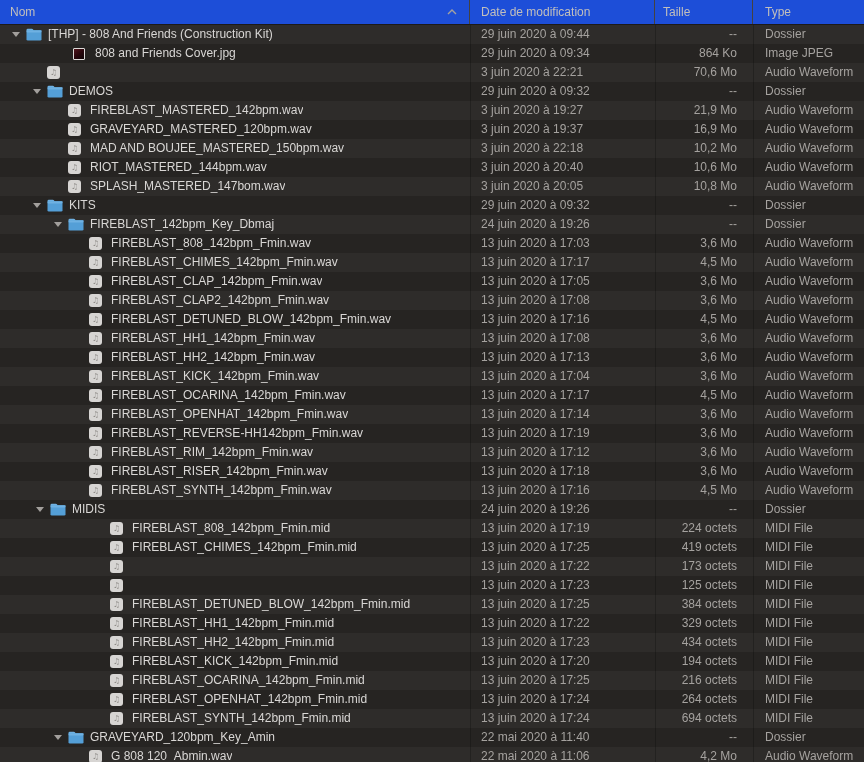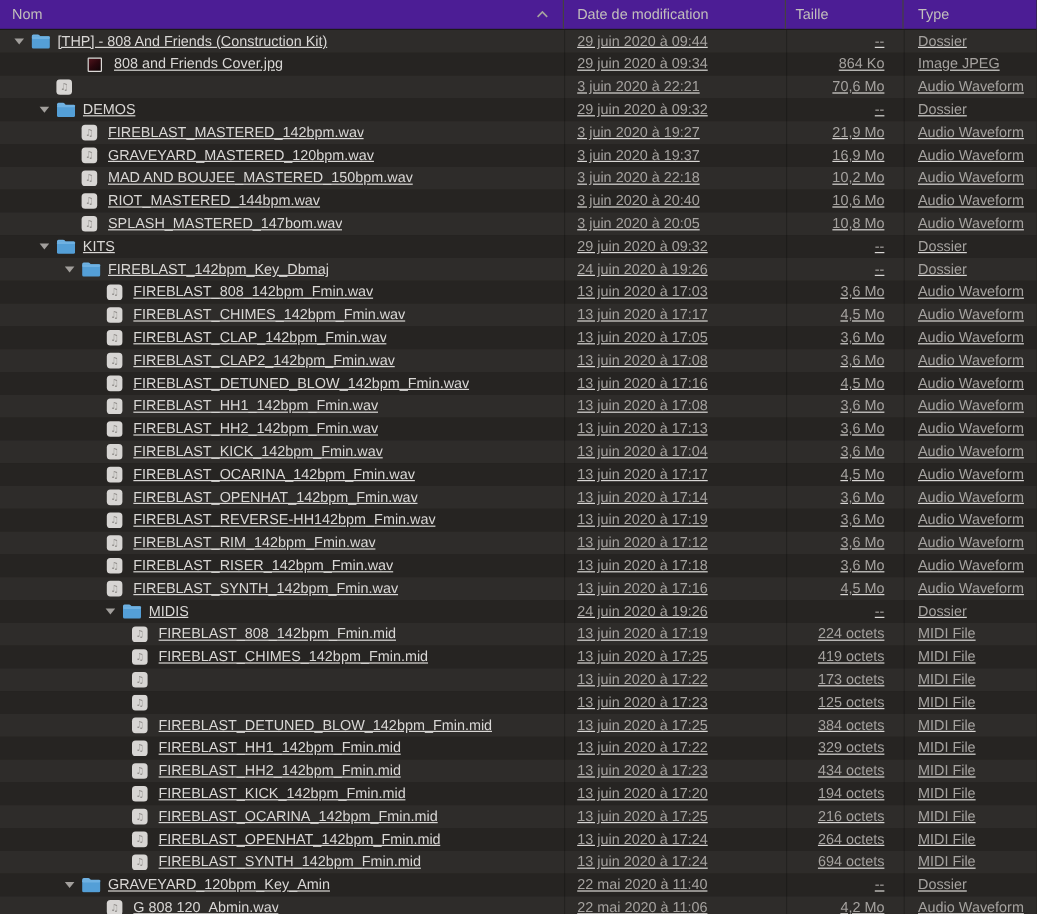--- a/index.html
+++ b/index.html
@@ -12,40 +12,39 @@
     font-size:12px;
     color:#d9d7d5;
     user-select:none;
   }
   
   .list-header{
     position:relative;
     display:grid;
     grid-template-columns:470px 185px 98px 1fr;
     height:24px;
-    background:#4c1d95;
+    background:#1d4ed8;
     border-bottom:1px solid #1c1a19;
     color:#c2bfbc;
     z-index:3;
   }
   .hcell{display:flex;align-items:center;height:100%;box-sizing:border-box;}
   .hcell.name{justify-content:space-between;padding:0 12px 0 10px;border-right:1px solid #454240;}
   .hcell.date{padding-left:11px;border-right:1px solid #454240;}
   .hcell.size{padding-left:8px;border-right:1px solid #454240;}
   .hcell.type{padding-left:12px;}
   .sort-chevron{display:inline-flex;align-items:center;}
   
   .rows{position:relative;z-index:1;}
   .row{
     display:grid;
     grid-template-columns:470px 185px 98px 1fr;
     height:19px;
     line-height:19px;
     align-items:center;
-    text-decoration:underline;
   }
   .row.alt-light{background:#2e2c2a;}
   .row.alt-dark{background:#262422;}
   .cell{box-sizing:border-box;overflow:hidden;white-space:nowrap;}
   .cell.name{display:flex;align-items:center;color:#d9d7d5;}
   .cell.date{padding-left:11px;color:#a5a29f;}
   .cell.size{text-align:right;padding-right:16px;color:#a5a29f;}
   .cell.type{padding-left:12px;color:#a5a29f;}
   .twisty{
     width:20px;min-width:20px;height:19px;
@@ -424,21 +423,21 @@
       <span class="icon">
             <span class="glyph-audio">♫</span>
           </span>
       <span class="label">FIREBLAST_SYNTH_142bpm_Fmin.wav</span>
     </div>
     <div class="cell date">13 juin 2020 à 17:16</div>
     <div class="cell size">4,5 Mo</div>
     <div class="cell type">Audio Waveform</div>
   </div>
       <div class="row alt-dark">
-    <div class="cell name" style="padding-left: 82px; text-align: center;">
+    <div class="cell name" style="padding-left: 30px; text-align: center;">
       <span class="twisty">
             <i class="tri"></i>
           </span>
       <span class="icon">
             <svg width="16" height="13" viewBox="0 0 16 13">
               <path d="M0.5 3.2 V2 a1.3 1.3 0 0 1 1.3 -1.3 h3.9 a1.3 1.3 0 0 1 0.9 0.4 l1.1 1.1 h6.9 a1.3 1.3 0 0 1 1.3 1.3 v-0.3 z" fill="#6fb1e2"></path>
               <rect x="0.5" y="2.4" width="15" height="10.1" rx="1.3" fill="#549fd7"></rect>
               <rect x="0.5" y="2.4" width="15" height="2" rx="1" fill="#6fb1e2"></rect>
             </svg>
           </span>

